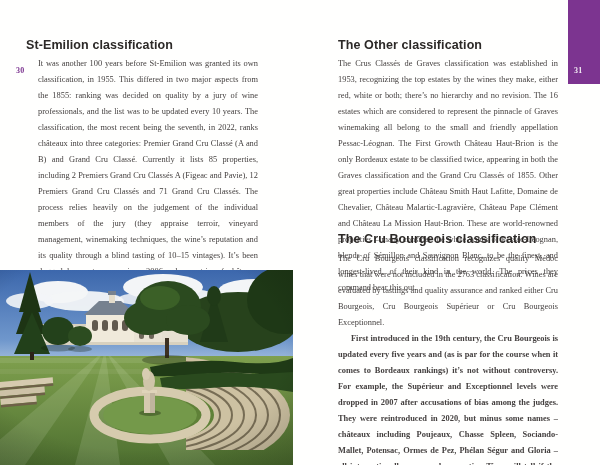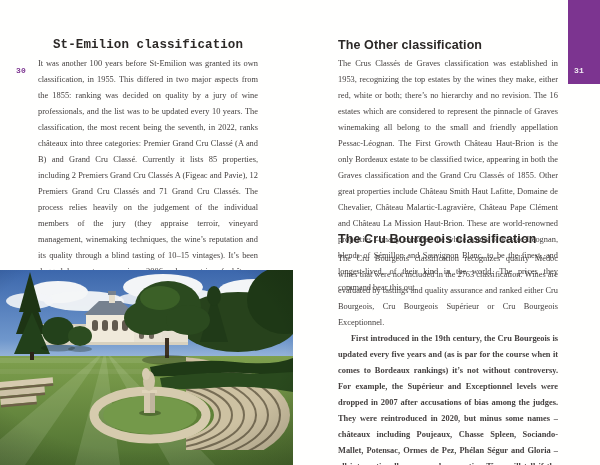--- a/index.html
+++ b/index.html
@@ -11,24 +11,24 @@
   .heading {
     position:absolute; margin:0;
     font-family:"Liberation Sans", sans-serif; font-weight:700;
     font-size:12.5px; letter-spacing:0.1px; color:#2c2927; white-space:nowrap;
   }
   .body-text {
     margin:0; font-size:8.4px; line-height:16px;
     text-align:justify; color:#454140;
   }
   .pagenum {
-    position:absolute; font-family:Liberation Mono, monospace;
+    position:absolute; font-family:Liberation Serif, serif;
     font-weight:700; font-size:8px; letter-spacing:0.3px;
   }
-  #left-heading  { left:53px; top:38px;font-family:Liberation Mono, monospace; }
+  #left-heading  { left:26px; top:38px; }
   #left-body     { position:absolute; left:38px; top:56px; width:220px; }
   #pagenum-left  { left:16px; top:66px; color:var(--accent); }
 
   #right-heading1 { left:338px; top:38px; }
   #right-body1    { position:absolute; left:338px; top:56px; width:220px; }
   #right-heading2 { left:338px; top:232px; }
   #right-body2    { position:absolute; left:338px; top:251px; width:220px; }
   #right-body2 .para2 { text-indent:13px;font-weight:bold; }
 
   .purple-tab {

